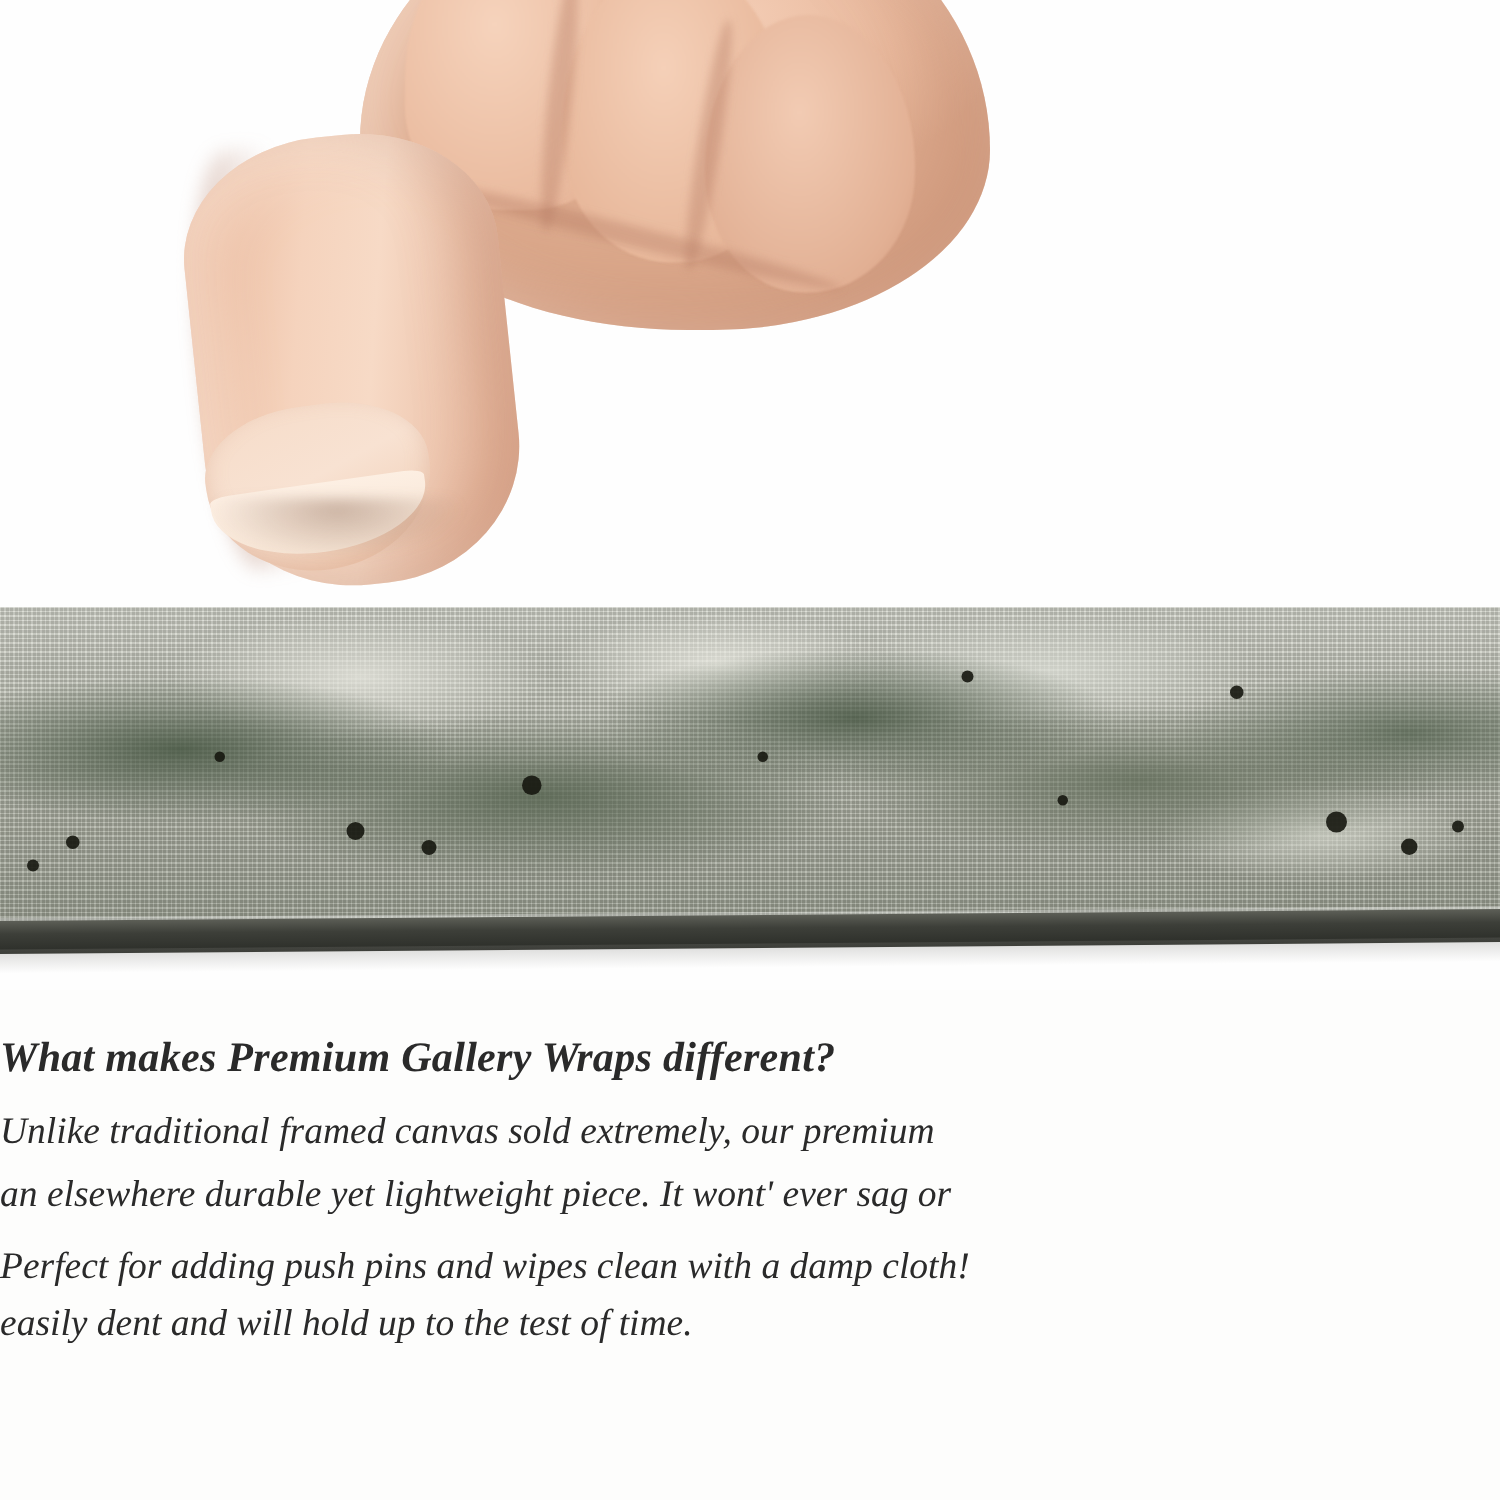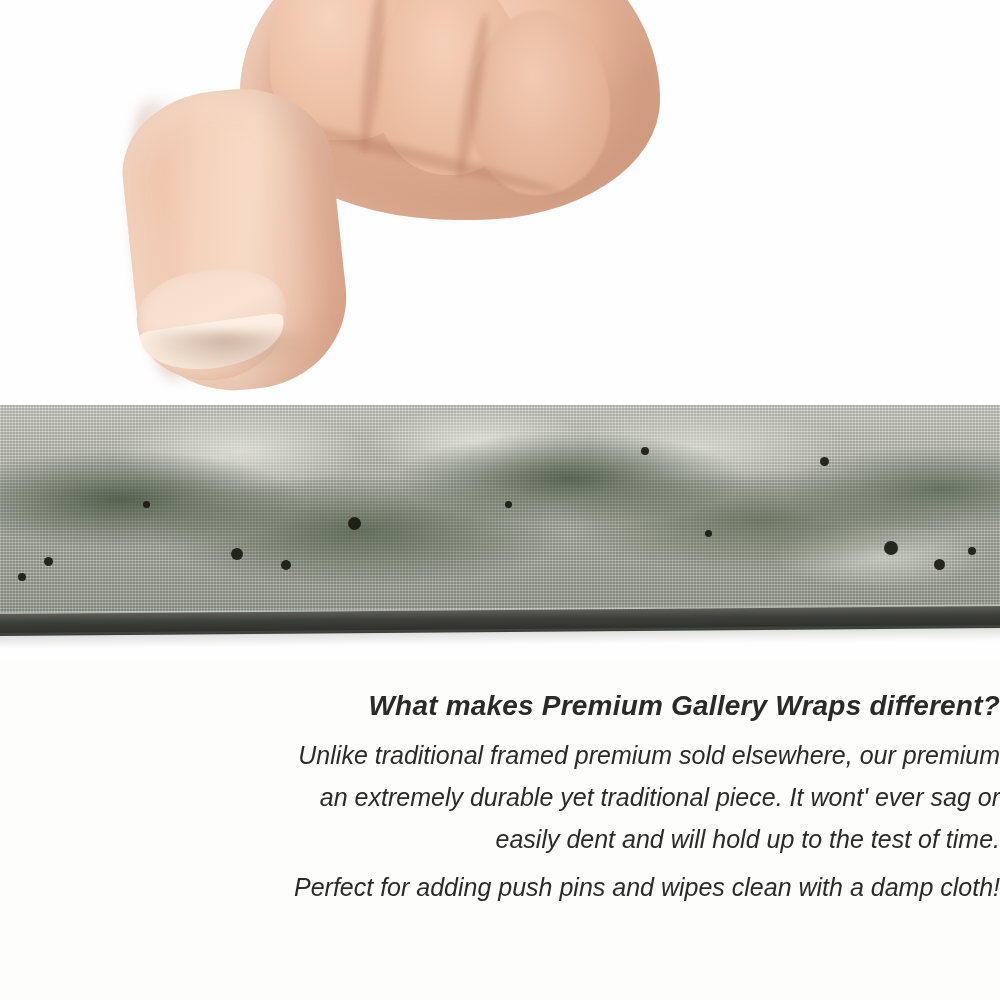--- a/index.html
+++ b/index.html
@@ -211,23 +211,23 @@
     background: linear-gradient(180deg, rgba(120,120,115,0.28), rgba(255,255,255,0));
     transform: skewY(-0.45deg);
   }
 
   
   .caption {
     position: absolute;
     left: 0;
     top: 690px;
     width: 1000px;
-    text-align: right;
+    text-align: left;
     color: #2a2a2a;
-    font-family: Liberation Sans, sans-serif;
+    font-family: Liberation Serif, serif;
     font-style: italic;
   }
   .caption-heading {
     font-size: 28px;
     font-weight: 700;
     letter-spacing: 0.2px;
     margin-bottom: 14px;
   }
   .caption-line {
     font-size: 25px;
@@ -276,19 +276,19 @@
         <div class="speck" style="left:143px;top:96px;width:7px;height:7px;"></div>
       </div>
       <div class="canvas-edge-hi"></div>
       <div class="canvas-edge"></div>
       <div class="slab-dropshadow"></div>
     </div>
   </div>
 
   <div class="caption">
     <div class="caption-heading">What makes Premium Gallery Wraps different?</div>
-    <div class="caption-line caption-body">Unlike traditional framed premium sold elsewhere, our premium</div>
-    <div class="caption-line caption-body">an extremely durable yet traditional piece. It wont' ever sag or</div>
+    <div class="caption-line caption-body">Unlike traditional framed canvas sold extremely, our premium</div>
+    <div class="caption-line caption-body">an elsewhere durable yet lightweight piece. It wont' ever sag or</div>
+    <div class="caption-line caption-final">Perfect for adding push pins and wipes clean with a damp cloth!</div>
     <div class="caption-line caption-body">easily dent and will hold up to the test of time.</div>
-    <div class="caption-line caption-final">Perfect for adding push pins and wipes clean with a damp cloth!</div>
   </div>
 
 </div>
 
 </body></html>

